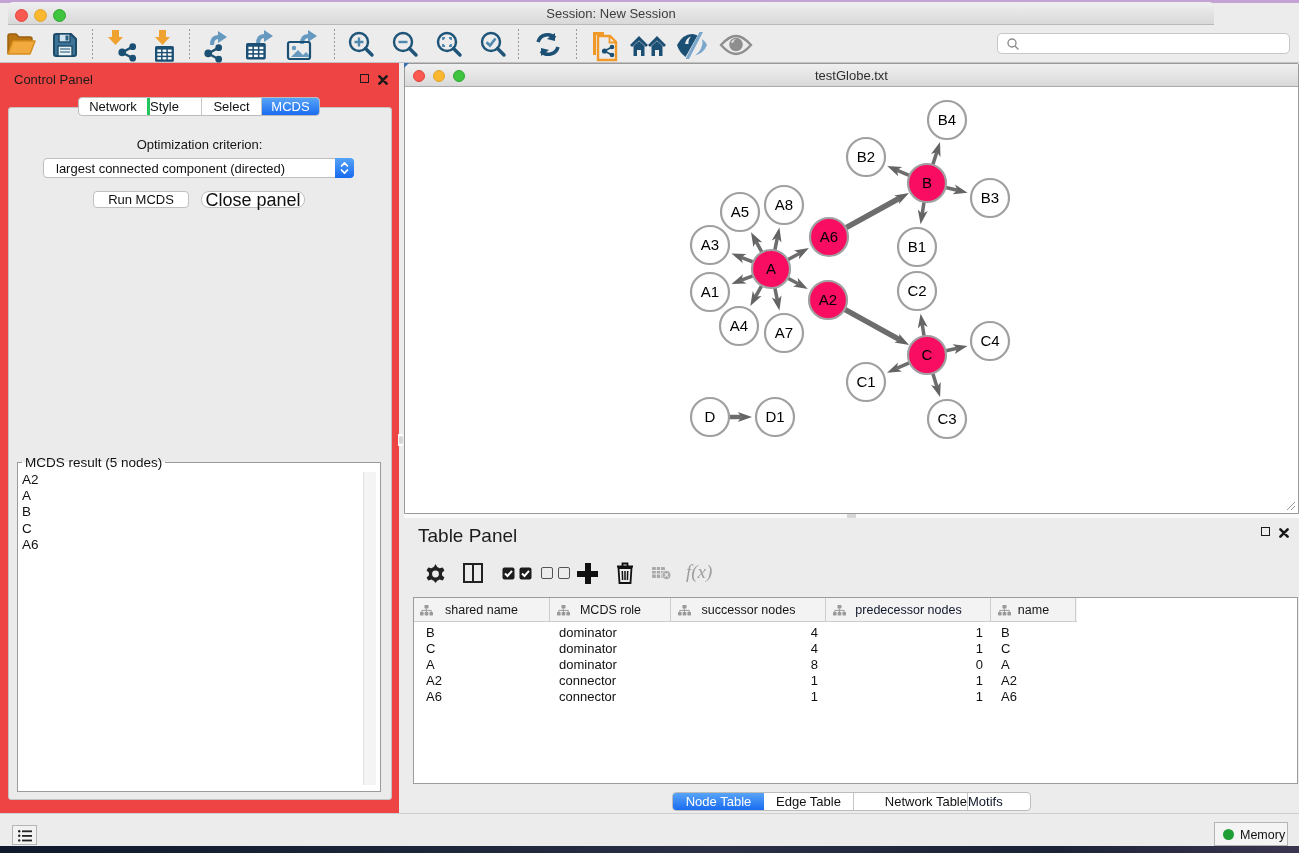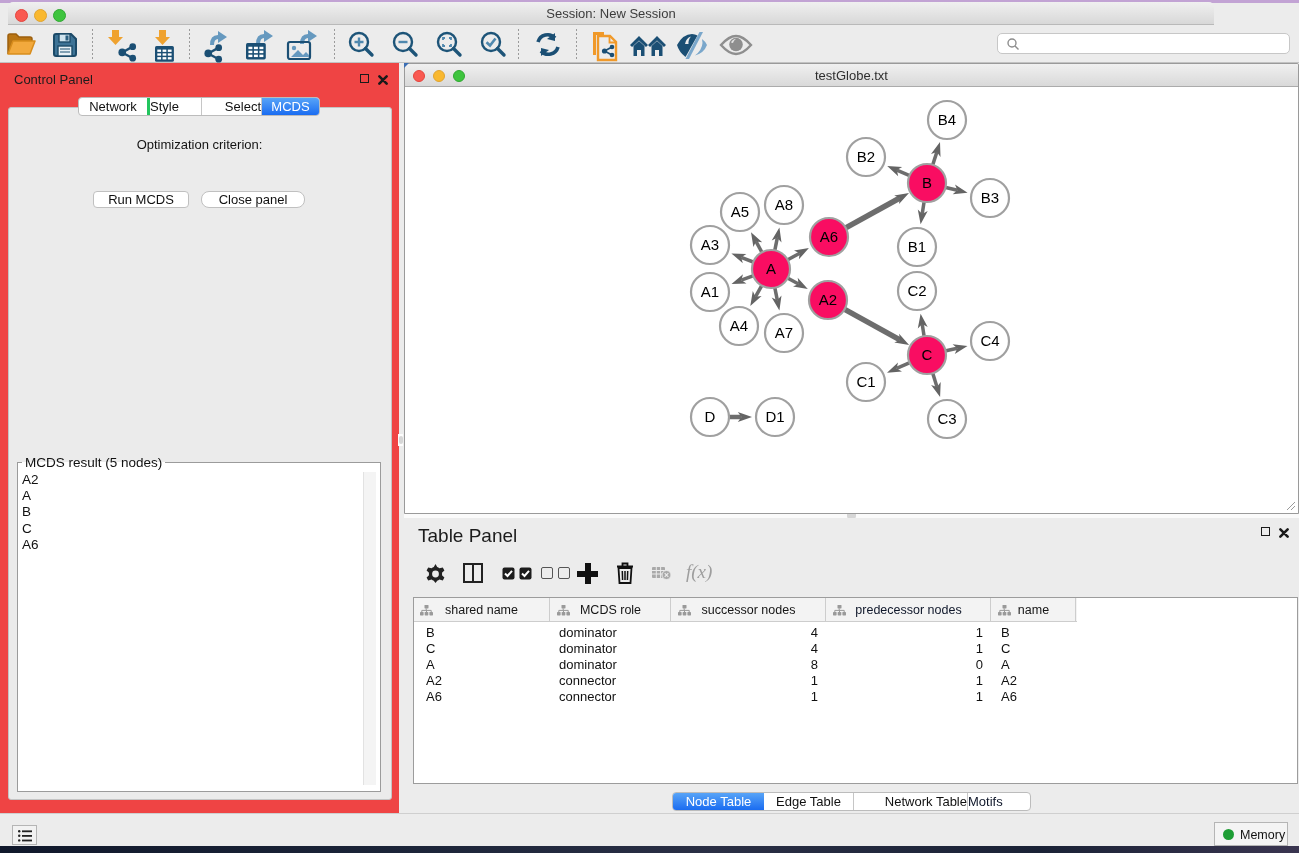--- a/index.html
+++ b/index.html
@@ -166,29 +166,38 @@
   <div class="abs" style="left:360px;top:11px;width:9px;height:9px;border:1.5px solid #1a1a1a"></div>
   <svg class="abs" style="left:378px;top:12px" width="10" height="10" viewBox="0 0 11 11">
       <path d="M1.5 1.5 L9.5 9.5 M9.5 1.5 L1.5 9.5" stroke="#1a1a1a" stroke-width="2.8" stroke-linecap="round"></path>
     </svg>
 
   <div class="abs" style="left:8px;top:44px;width:384px;height:693px;border:1px solid #c4c4c4;border-radius:3px;background:#ebebeb"></div>
 
   <div class="abs" style="left:78px;top:34px;height:19px;display:flex;border:1px solid #bcbcbc;border-radius:4px;overflow:hidden;background:#fff">
     <div style="width:71px;border-right:3px solid #22c55e;text-align:center;line-height:18px;font-size:13px;color:#111">Network</div>
     <div style="width:52px;border-right:1px solid #c6c6c6;text-align:left;line-height:18px;font-size:13px;color:#111">Style</div>
-    <div style="width:60px;border-right:1px solid #c6c6c6;text-align:right;line-height:18px;font-size:13px;color:#111">Select</div>
+    <div style="width:60px;border-right:1px solid #c6c6c6;text-align:center;line-height:18px;font-size:13px;color:#111">Select</div>
     <div style="width:57px;text-align:center;line-height:18px;font-size:13px;color:#fff;background:linear-gradient(#58a4f7,#1a6cf1)">MCDS</div>
   </div>
 
   <div class="abs" style="left:0;top:74px;width:399px;text-align:center;font-size:13px;color:#141414">Optimization criterion:</div>
 
+  <div class="abs" style="left:43px;top:95px;width:311px;height:20px;background:#fff;border:1px solid #bdbdbd;border-radius:4px">
+    <div style="position:absolute;left:12px;top:2px;font-size:13px;color:#111">largest connected component (directed)</div>
+    <div style="position:absolute;right:-1px;top:-1px;width:19px;height:20px;border-radius:0 4px 4px 0;background:linear-gradient(#55a3f7,#176af0)">
+      <svg style="position:absolute;left:4px;top:3px" width="11" height="14" viewBox="0 0 11 14">
+          <path d="M2.5 5 L5.5 1.8 L8.5 5" fill="none" stroke="#fff" stroke-width="1.7" stroke-linecap="round" stroke-linejoin="round"></path>
+          <path d="M2.5 9 L5.5 12.2 L8.5 9" fill="none" stroke="#fff" stroke-width="1.7" stroke-linecap="round" stroke-linejoin="round"></path>
+        </svg>
+    </div>
+  </div>
 
   <button class="abs" style="left:93px;top:128px;width:96px;height:17px;background:#fff;border:1px solid #c0c0c0;border-radius:4px;font-family:inherit;font-size:13px;color:#111;line-height:14px">Run MCDS</button>
-  <button class="abs" style="left:201px;top:128px;width:104px;height:17px;background:#fff;border:1px solid #c0c0c0;border-radius:8px;font-family:inherit;font-size:13px;color:#111;line-height:14px">Close panel</button>
+  <button class="abs" style="left:201px;top:128px;width:104px;height:17px;background:#fff;border:1px solid #c0c0c0;border-radius:8px;font-family:inherit;font-size:18px;color:#111;line-height:14px">Close panel</button>
 
   <fieldset class="abs" style="left:17px;top:392px;width:364px;height:337px;border:1px solid #9b9b9b;background:#fff;padding:0">
     <legend style="font-size:13.5px;color:#111;margin-left:4px;padding:0 3px">MCDS result (5 nodes)</legend>
     <div style="position:absolute;left:0;top:0;width:100%;height:100%;background:#fff">
       <div style="padding:2px 0 0 4px;font-size:13.5px;line-height:16.2px;color:#111">A2<br>A<br>B<br>C<br>A6</div>
       <div style="position:absolute;right:4px;top:2px;width:13px;height:313px;background:#f4f4f4;border-left:1px solid #e2e2e2"></div>
     </div>
   </fieldset>
 </div>
 

